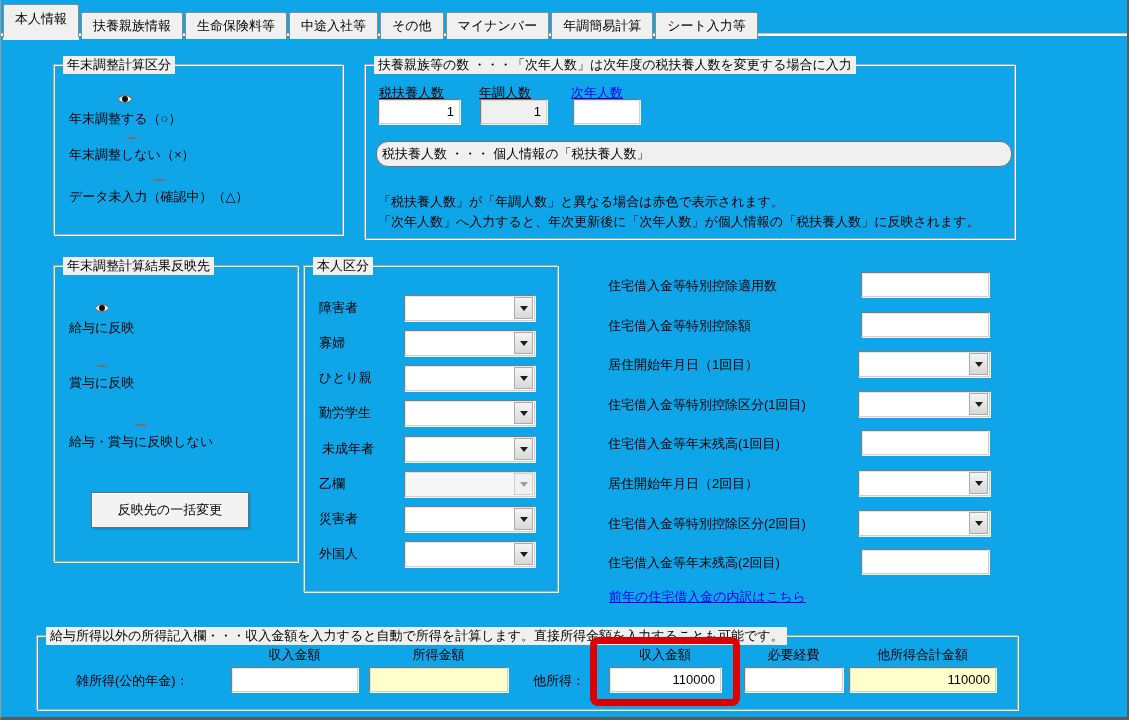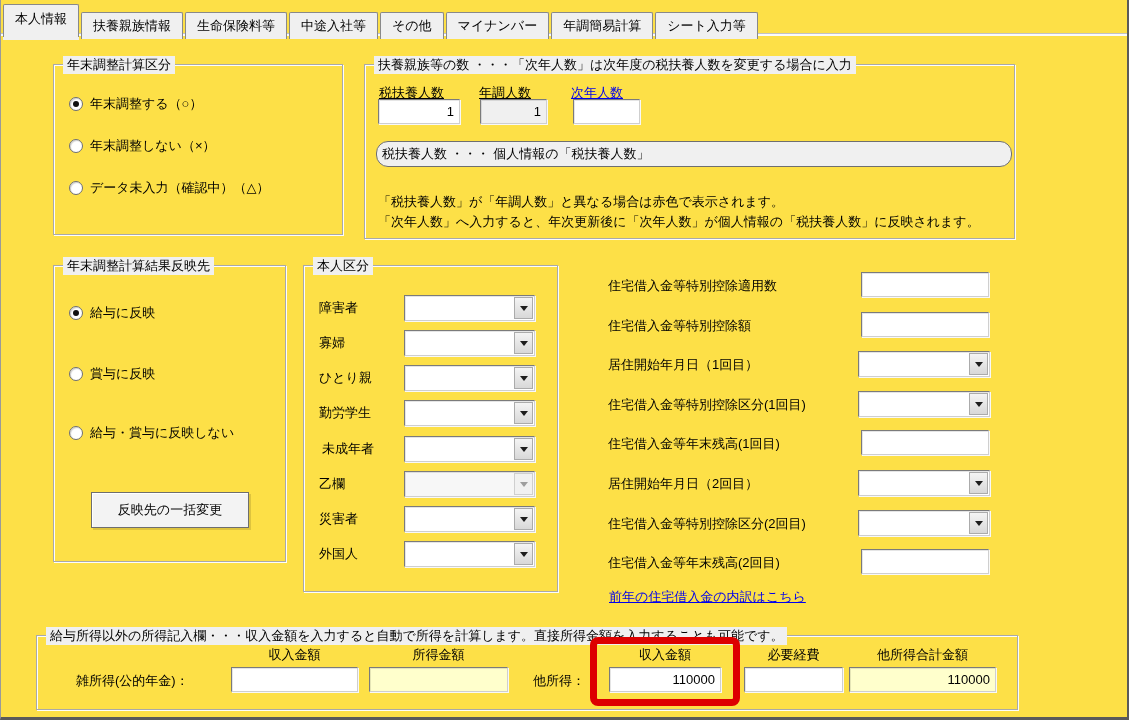--- a/index.html
+++ b/index.html
@@ -1,17 +1,17 @@
 <!DOCTYPE html>
 <html><head>
 <meta charset="utf-8">
 <style>
   html,body{margin:0;padding:0;background:#fff;}
   .window{
-    position:relative;width:1126px;height:717px;background:#fde047;
+    position:relative;width:1126px;height:717px;background:#0ea5e9;
     font-family:"Liberation Sans","DejaVu Sans",sans-serif;font-size:13px;color:#000;
     border-left:1px solid #9a9a9a;border-right:2px solid #5a5a5a;border-bottom:3px solid #5a5a5a;
     overflow:hidden;
   }
   
   .tabline{position:absolute;left:0;top:33px;width:100%;height:2px;background:#fbfbfb;border-top:1px solid #c2c2c2;}
   .tabstrip{position:absolute;left:2px;top:4px;display:flex;align-items:flex-end;z-index:1;}
   .tab{
     position:relative;top:2px;height:26px;line-height:26px;padding:0 11px;margin-right:2px;
     background:#f0f0f0;border:1px solid #898989;border-bottom:none;border-radius:2px 2px 0 0;
@@ -39,21 +39,21 @@
   }
   .combo .cbtn{
     position:absolute;top:1px;right:1px;bottom:1px;width:17px;
     background:linear-gradient(#f4f4f4,#d8d8d8);border:1px solid #ababab;
     display:flex;align-items:center;justify-content:center;
   }
   .combo .cbtn::after{content:"";width:0;height:0;border:4px solid transparent;border-top:5px solid #1d1d1d;margin-top:5px;}
   .combo.disabled{background:#f7f7f7;}
   .combo.disabled .cbtn{background:#f1f1f1;border-color:#cfcfcf;}
   .combo.disabled .cbtn::after{border-top-color:#9e9e9e;}
-  .radio-row{position:absolute;display:flex;align-items:center;gap:7px;height:17px;}
+  .radio-row{position:absolute;display:flex;align-items:center;gap:7px;height:17px;flex-direction:column;}
   .radio{
     box-sizing:border-box;width:14px;height:14px;border-radius:50%;background:#fff;
     border:1px solid #6f6f6f;box-shadow:inset 1px 1px 1px rgba(0,0,0,0.18);
     display:flex;align-items:center;justify-content:center;
   }
   .radio.checked::after{content:"";width:6px;height:6px;border-radius:50%;background:#111;}
   .btn3d{
     position:absolute;box-sizing:border-box;background:#f3f3f3;
     border:1px solid #6e6e6e;box-shadow:inset 1px 1px 0 #fff, 2px 2px 0 rgba(0,0,0,0.12);
     display:flex;align-items:center;justify-content:center;font-size:13px;cursor:default;white-space:nowrap;
@@ -106,21 +106,21 @@
   <span class="lbl u link" style="left:570px;top:84px;">次年人数</span>
   <input class="tb num" style="left: 377px; top: 99px; width: 82px;" value="1">
   <input class="tb num ro" style="left: 479px; top: 99px; width: 67px;" value="1">
   <input class="tb num" style="left: 572px; top: 99px; width: 67px;" value="">
   <div class="infobox" style="left:375px;top:141px;width:624px;border-radius:12px;">
     <div>税扶養人数 ・・・ 個人情報の「税扶養人数」</div>
   </div>
   <div class="note" style="left:377px;top:192px;">「税扶養人数」が「年調人数」と異なる場合は赤色で表示されます。</div>
   <div class="note" style="left:377px;top:212px;">「次年人数」へ入力すると、年次更新後に「次年人数」が個人情報の「税扶養人数」に反映されます。</div>
 
-  <div class="groupbox" style="left:52px;top:265px;width:231px;height:295px;">
+  <div class="groupbox" style="left:52px;top:265px;width:231px;height:295px;padding-left:12px;">
     <span class="gtitle">年末調整計算結果反映先</span>
   </div>
   <div class="radio-row" style="left:68px;top:304px;">
     <span class="radio checked"></span>
     <span>給与に反映</span>
   </div>
   <div class="radio-row" style="left:68px;top:365px;">
     <span class="radio"></span>
     <span>賞与に反映</span>
   </div>

